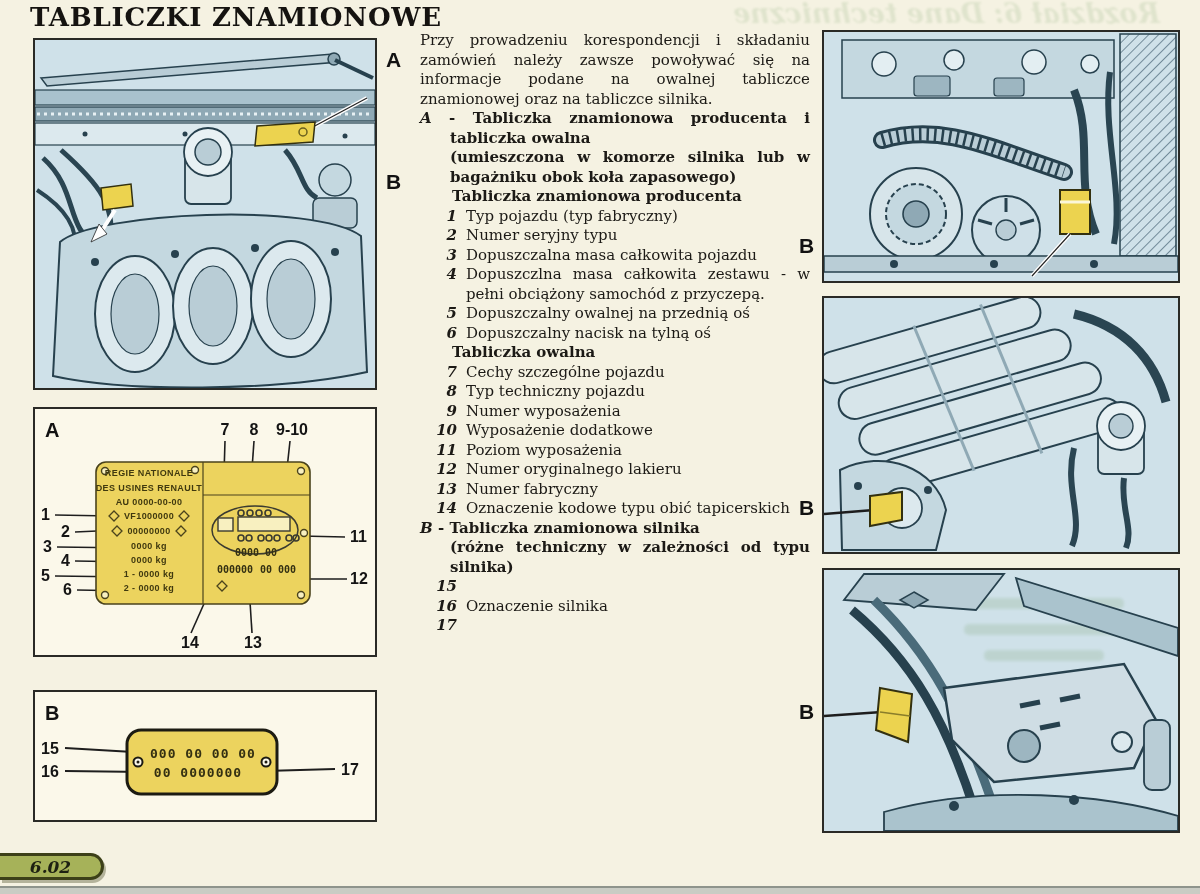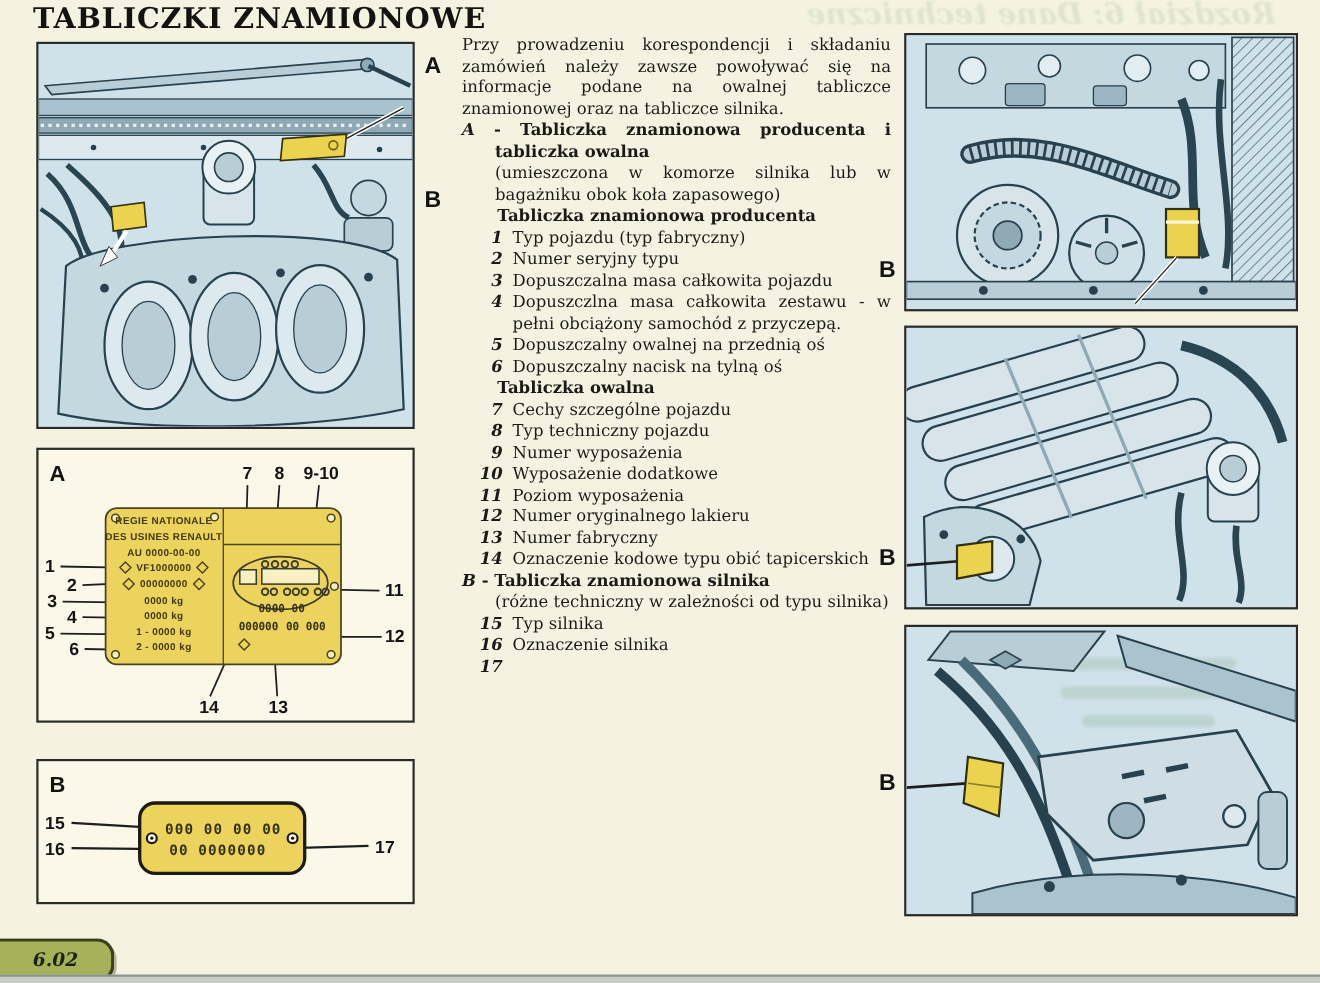--- a/index.html
+++ b/index.html
@@ -15,21 +15,21 @@
     font-size:26px;font-weight:bold;letter-spacing:.8px;color:#151310;
   }
   .bleed-header{
     position:absolute;left:560px;top:-2px;width:600px;
     transform:scaleX(-1);
     font-size:27px;font-weight:bold;font-style:italic;
     color:#6f9a5e;opacity:.16;white-space:nowrap;
     filter:blur(1px);
   }
   .page-pill{
-    position:absolute;left:0;top:853px;width:104px;height:40px;
+    position:absolute;left:0;top:853px;width:104px;height:27px;
     background:#a6b259;border:3px solid #3c4018;border-left:none;
     border-radius:0 16px 16px 0;
     box-shadow:2px 3px 0 rgba(60,64,24,.35);
     display:flex;align-items:center;justify-content:center;
     font-size:17px;font-weight:bold;font-style:italic;color:#1d2012;
     box-sizing:border-box;
   }
   .bottom-strip{
     position:absolute;left:0;top:886px;width:1200px;height:8px;
     background:#c9ccc4;border-top:2px solid #8e948c;box-sizing:border-box;
@@ -47,21 +47,21 @@
     font-size:21px;color:#121212;
   }
   
   .midcol{position:absolute;left:420px;top:31px;width:390px;
     font-size:15px;line-height:19.5px;}
   .midcol p, .midcol div{margin:0;}
   .intro{text-align:justify;margin-bottom:17px;}
   .sechead{font-weight:bold;text-align:justify;
     padding-left:30px;text-indent:-30px;}
   .sechead .seclab{font-style:italic;}
-  .subt{padding-left:30px;text-align:justify;margin-bottom:17px;}
+  .subt{padding-left:30px;text-align:justify;margin-bottom:17px;font-weight:bold;}
   .subhead{font-weight:bold;padding-left:32px;margin-bottom:1px;}
   .list{margin-bottom:20px;}
   .item{display:flex;}
   .item .num{flex:0 0 46px;box-sizing:border-box;text-align:right;
     padding-right:9px;font-weight:bold;font-style:italic;}
   .item .txt{flex:1;text-align:justify;}
   .gap-b{margin-top:6px;}
   
   text{font-family:"Liberation Sans",sans-serif;}
   .callout{font-weight:bold;font-size:16px;fill:#141414;}
@@ -317,21 +317,20 @@
         <span class="num">14</span>
         <span class="txt">Oznaczenie kodowe typu obić tapicerskich</span>
       </div>
   </div>
 
   <div class="sechead gap-b"><span class="seclab">B</span> <span>-</span> <span>Tabliczka znamionowa silnika</span></div>
   <div class="subt">(różne techniczny w zależności od typu silnika)</div>
   <div class="list">
     <div class="item">
         <span class="num">15</span>
-        <span class="txt">Typ silnika</span>
       </div>
     <div class="item">
         <span class="num">16</span>
         <span class="txt">Oznaczenie silnika</span>
       </div>
     <div class="item">
         <span class="num">17</span>
       </div>
   </div>
 </div>

